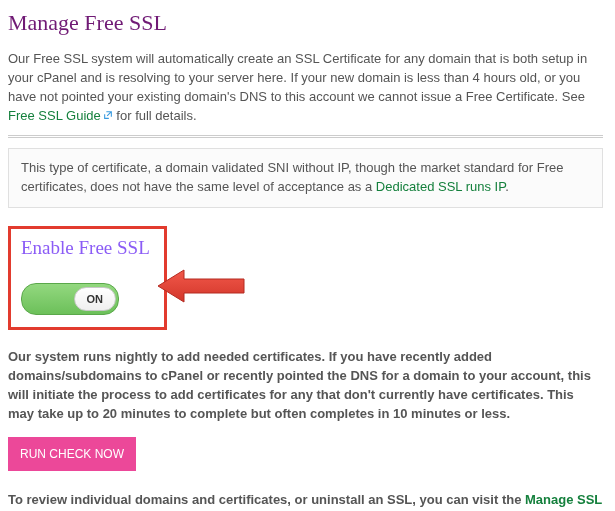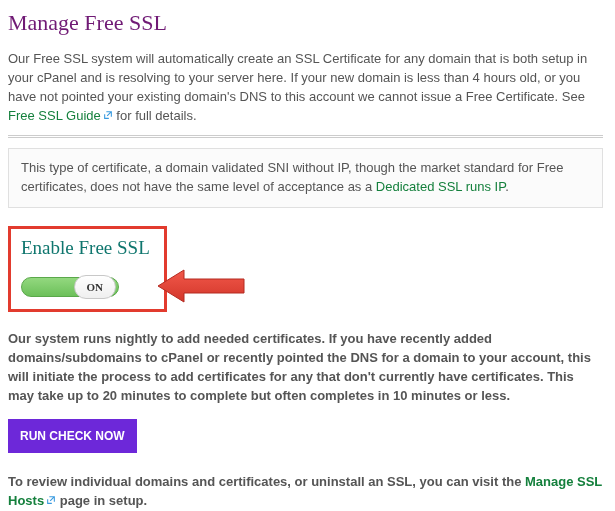--- a/index.html
+++ b/index.html
@@ -44,38 +44,37 @@
   .highlight-box {
     border: 3px solid #e23b2e;
     display: inline-block;
     padding: 8px 14px 12px 10px;
     position: relative;
     margin-bottom: 8px;
   }
   .section-label {
     font-family: Georgia, 'Times New Roman', serif;
     font-size: 19px;
-    color: #0f766e;
-    margin-bottom: 18px;
+    color: #8b5cf6;
+    margin-bottom: 24px;
   }
   .toggle-wrap {
     display: inline-block;
   }
   .toggle {
     width: 98px;
-    height: 20px;
+    height: 32px;
     border-radius: 15px;
     background: linear-gradient(to bottom, #93d87f, #6cc05a);
     border: 1px solid #5aa84a;
     position: relative;
     display: flex;
     align-items: center;
     justify-content: flex-end;
     cursor: pointer;
-    font-family: Liberation Serif, serif;
   }
   .toggle-knob {
     height: 24px;
     border-radius: 12px;
     background: linear-gradient(to bottom, #ffffff, #efefef);
     border: 1px solid #c8c8c8;
     display: flex;
     align-items: center;
     justify-content: center;
     font-size: 11px;
@@ -91,23 +90,23 @@
     width: 90px;
     height: 36px;
   }
   .body-text {
     line-height: 1.45;
     margin: 10px 0 14px 0;
     font-weight: bold;
   }
   .blue-btn {
     display: inline-block;
-    background: #6d28d9;
+    background: #ec4899;
     color: #fff;
-    font-weight: bold;
+    font-weight: normal;
     font-size: 12px;
     border: none;
     padding: 10px 12px;
     cursor: pointer;
     margin-bottom: 14px;
   }
 </style>
 </head>
 <body>
 

